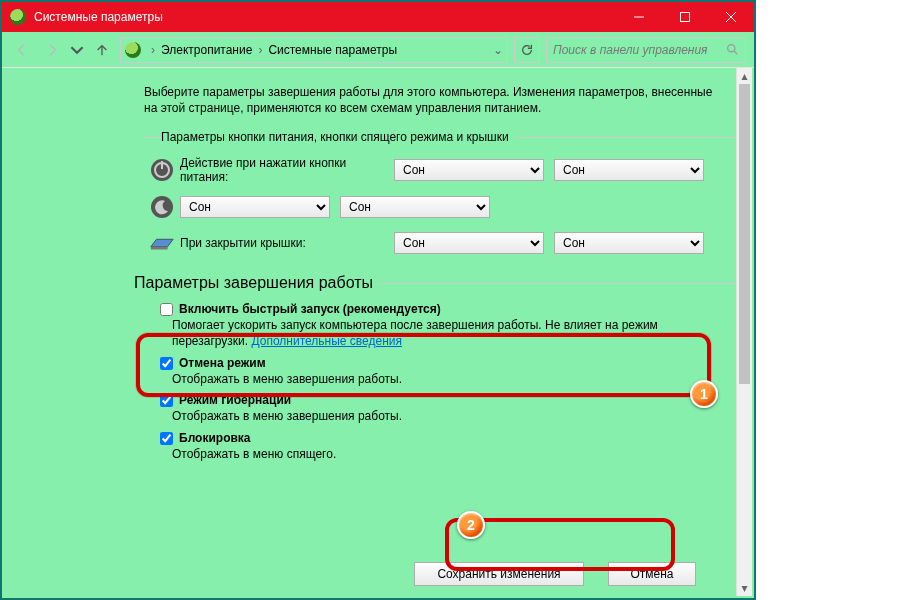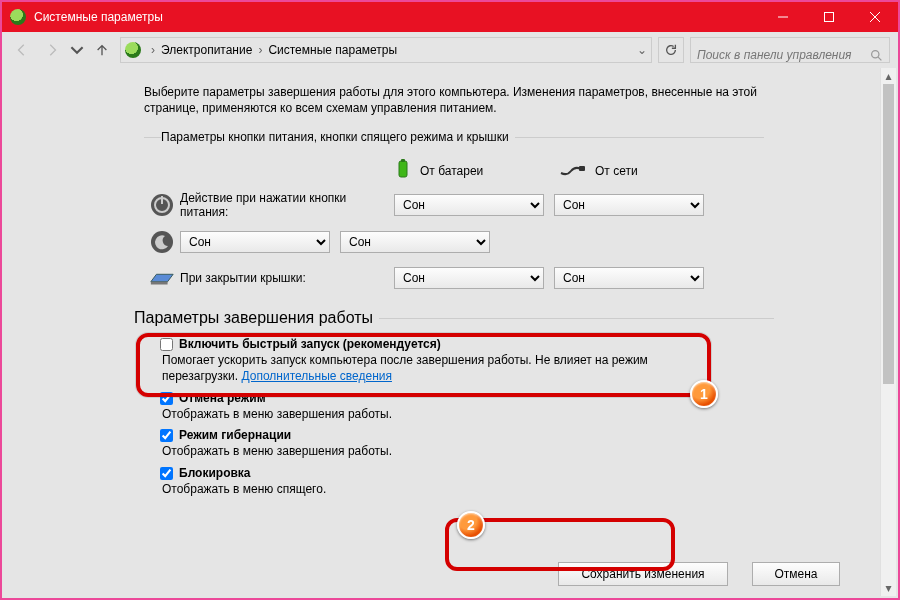--- a/index.html
+++ b/index.html
@@ -4,24 +4,24 @@
 <style>
   * { box-sizing: border-box; }
   body {
     margin: 0;
     font-family: "Segoe UI", Tahoma, sans-serif;
     font-size: 12px;
     background: #fff;
     color: #000;
   }
   .outer {
-    width: 900px; height: 600px;
-    border: 2px solid #ec4899;
+    width: 756px; height: 600px;
+    border: 2px solid #0f766e;
     position: relative;
-    background: #e5e5e5;
+    background: #86efac;
   }
   .titlebar {
     height: 30px;
     background: #e81123;
     color: #fff;
     display: flex;
     align-items: center;
     padding-left: 8px;
   }
   .titlebar .appicon {
@@ -77,21 +77,21 @@
   }
   .refresh {
     width: 26px; height: 26px;
     border: 1px solid #ccc;
     display: flex; align-items: center; justify-content: center;
   }
   .refresh svg { width: 14px; height: 14px; stroke: #555; stroke-width: 1.5; fill: none; }
   .searchbox {
     width: 200px; height: 26px;
     border: 1px solid #ccc;
-    display: flex; align-items: flex-end;
+    display: flex; align-items: center;
     padding: 0 6px;
     color: #777;
     font-style: italic;
     gap: 6px;
   }
   .searchbox svg { width: 13px; height: 13px; stroke: #999; stroke-width: 1.5; fill: none; }
 
   .content {
     position: absolute;
     top: 68px; left: 2px; right: 18px; bottom: 2px;
@@ -158,21 +158,21 @@
     border: none; border-top: 1px solid #ccc;
     margin: 6px 0 0 110px; padding: 6px 0 0 0;
     width: 640px;
   }
   .shutdown-sec > legend { padding: 0 6px 0 0; font-size:16px; }
 
   .opt { margin: 4px 0 6px 26px; }
   .opt .hdr { display:flex; align-items:flex-start; gap:6px; }
   .opt .hdr input { margin: 1px 0 0 0; width:13px; height:13px; }
   .opt b { font-weight: 600; }
-  .opt .desc { margin: 2px 0 0 2px; max-width: 520px; line-height:1.3; }
+  .opt .desc { margin: 2px 0 0 12px; max-width: 520px; line-height:1.3; }
   .opt .desc a { color: #0066cc; text-decoration: underline; }
 
   .callout1 {
     position: absolute;
     left: 134px; top: 331px;
     width: 575px; height: 64px;
     border: 4px solid #d40000;
     border-radius: 12px;
     box-shadow: 0 0 0 1px rgba(0,0,0,0.1);
     pointer-events: none;
@@ -292,41 +292,20 @@
     <div class="arr bot">▾</div>
   </div>
 
   <div class="content">
 
     <p class="intro">Выберите параметры завершения работы для этого компьютера. Изменения параметров, внесенные на этой странице, применяются ко всем схемам управления питанием.</p>
 
     <fieldset class="section">
       <legend>Параметры кнопки питания, кнопки спящего режима и крышки</legend>
 
-      <div class="colheaders">
-        <span class="lab"></span>
-        <span class="col">
-          <span class="batt-ico">
-            <svg width="18" height="22" viewBox="0 0 18 22">
-                <rect x="5" y="3" width="8" height="16" rx="2" fill="#3fb618" stroke="#2a7a1a"></rect>
-                <rect x="7" y="1" width="4" height="3" rx="1" fill="#2a7a1a"></rect>
-              </svg>
-          </span>
-          <span>От батареи</span>
-        </span>
-        <span class="col">
-          <span class="plug-ico">
-            <svg width="28" height="16" viewBox="0 0 28 16">
-                <path d="M2 12 q6 3 10 -2 q4 -5 10 -2" fill="none" stroke="#333" stroke-width="2"></path>
-                <rect x="20" y="5" width="6" height="5" rx="1" fill="#333"></rect>
-              </svg>
-          </span>
-          <span>От сети</span>
-        </span>
-      </div>
 
       <div class="row">
         <span class="ico">
           <svg viewBox="0 0 26 26">
               <circle cx="13" cy="13" r="11" fill="#555"></circle>
               <circle cx="13" cy="13" r="7" fill="none" stroke="#ccc" stroke-width="2"></circle>
               <rect x="12" y="4" width="2" height="8" fill="#ccc"></rect>
             </svg>
         </span>
         <span class="lab">Действие при нажатии кнопки питания:</span>

